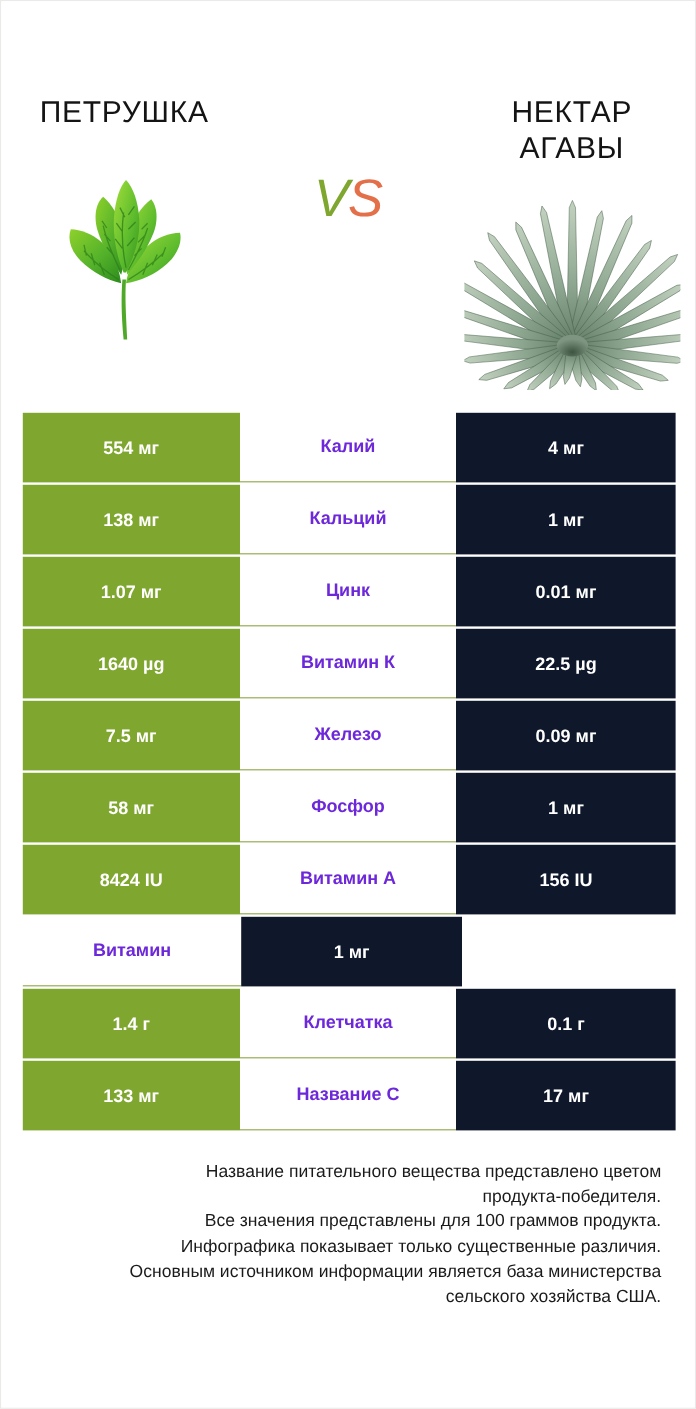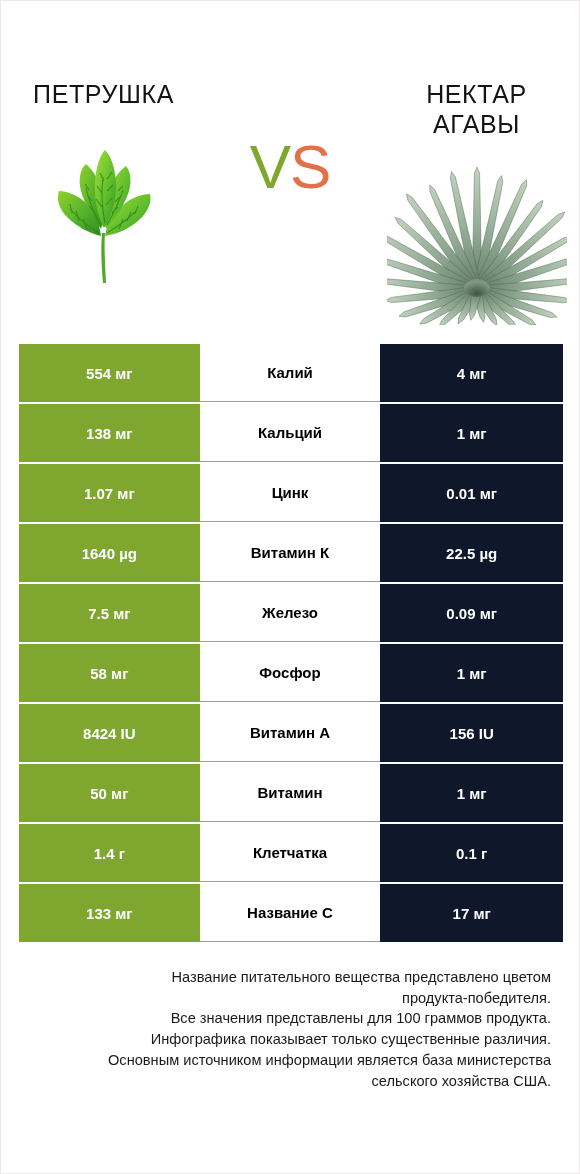--- a/index.html
+++ b/index.html
@@ -68,24 +68,25 @@
     width: 160px;
     display: flex;
     align-items: center;
     justify-content: center;
     height: 310px;
     padding-top: 20px;
     box-sizing: border-box;
   }
 
   .vs {
-    font-size: 62px;
+    font-size: 44px;
     font-weight: 400;
     letter-spacing: -1px;
     font-family: "Liberation Sans", sans-serif;
+    font-style: italic;
   }
   .vs .v { color: #7FA62E; }
   .vs .s { color: #E4704A; }
 
   
   .table {
     position: absolute;
     top: 343px;
     left: 18px;
     width: 544px;
@@ -109,21 +110,21 @@
     width: 182px;
     background: #7FA62E;
     color: #ffffff;
     font-size: 15px;
     font-weight: bold;
   }
 
   .cell-mid {
     width: 182px;
     background: #ffffff;
-    color: #000000;
+    color: #6d28d9;
     font-size: 15px;
     font-weight: bold;
     border-bottom: 1px solid #96ad55;
     border-top: 0;
   }
   .row:first-child .cell-mid { border-top: 0; }
 
   .cell-right {
     width: 184px;
     background: #0f172a;
@@ -348,21 +349,20 @@
       <div class="cell cell-right">1 мг</div>
     </div>
 
     <div class="row">
       <div class="cell cell-left">8424 IU</div>
       <div class="cell cell-mid">Витамин А</div>
       <div class="cell cell-right">156 IU</div>
     </div>
 
     <div class="row">
-      <div class="cell cell-left">50 мг</div>
       <div class="cell cell-mid">Витамин</div>
       <div class="cell cell-right">1 мг</div>
     </div>
 
     <div class="row">
       <div class="cell cell-left">1.4 г</div>
       <div class="cell cell-mid">Клетчатка</div>
       <div class="cell cell-right">0.1 г</div>
     </div>
 

